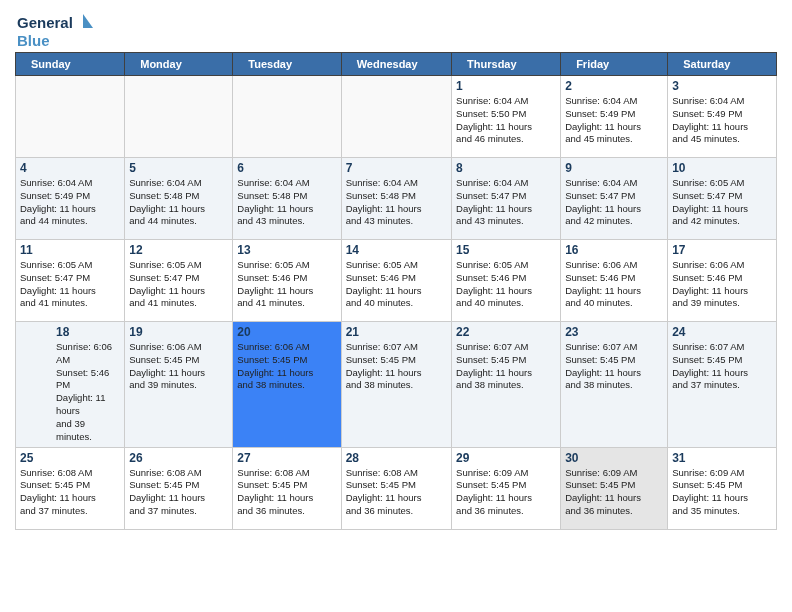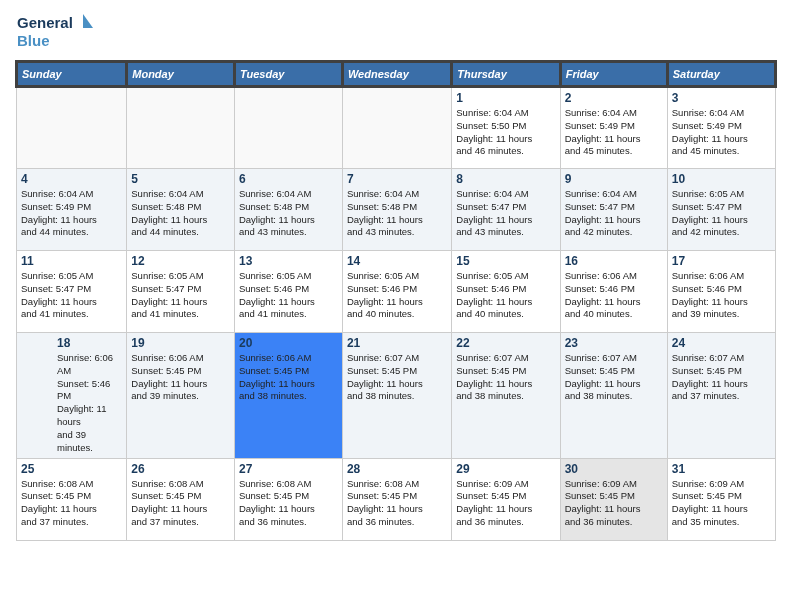--- a/index.html
+++ b/index.html
@@ -12,21 +12,20 @@
     }
     .page {
       width: 792px;
       height: 612px;
       padding: 10px 15px;
     }
     .header {
       display: flex;
       justify-content: space-between;
       align-items: flex-start;
-      margin-bottom: 8px;
     }
     .logo {
       display: flex;
       flex-direction: column;
       align-items: flex-start;
     }
     .title-section {
       text-align: right;
     }
     .month-title {
@@ -40,26 +39,25 @@
       margin-top: 2px;
     }
     .calendar {
       width: 100%;
       border-collapse: collapse;
       font-size: 10px;
     }
     .calendar th {
       background: #3a6ea8;
       color: #fff;
-      padding: 5px 4px;
+      padding: 5px 15px;
       text-align: left;
       font-size: 11px;
       font-weight: bold;
-      border: 3px solid #404040;
-      font-style: italic;
+      border: 1px solid #404040;
     }
     .calendar td {
       border: 1px solid #ccc;
       vertical-align: top;
       padding: 3px 4px;
       width: 113px;
       height: 82px;
       background: #fff;
     }
     .calendar tr:nth-child(even) td {

